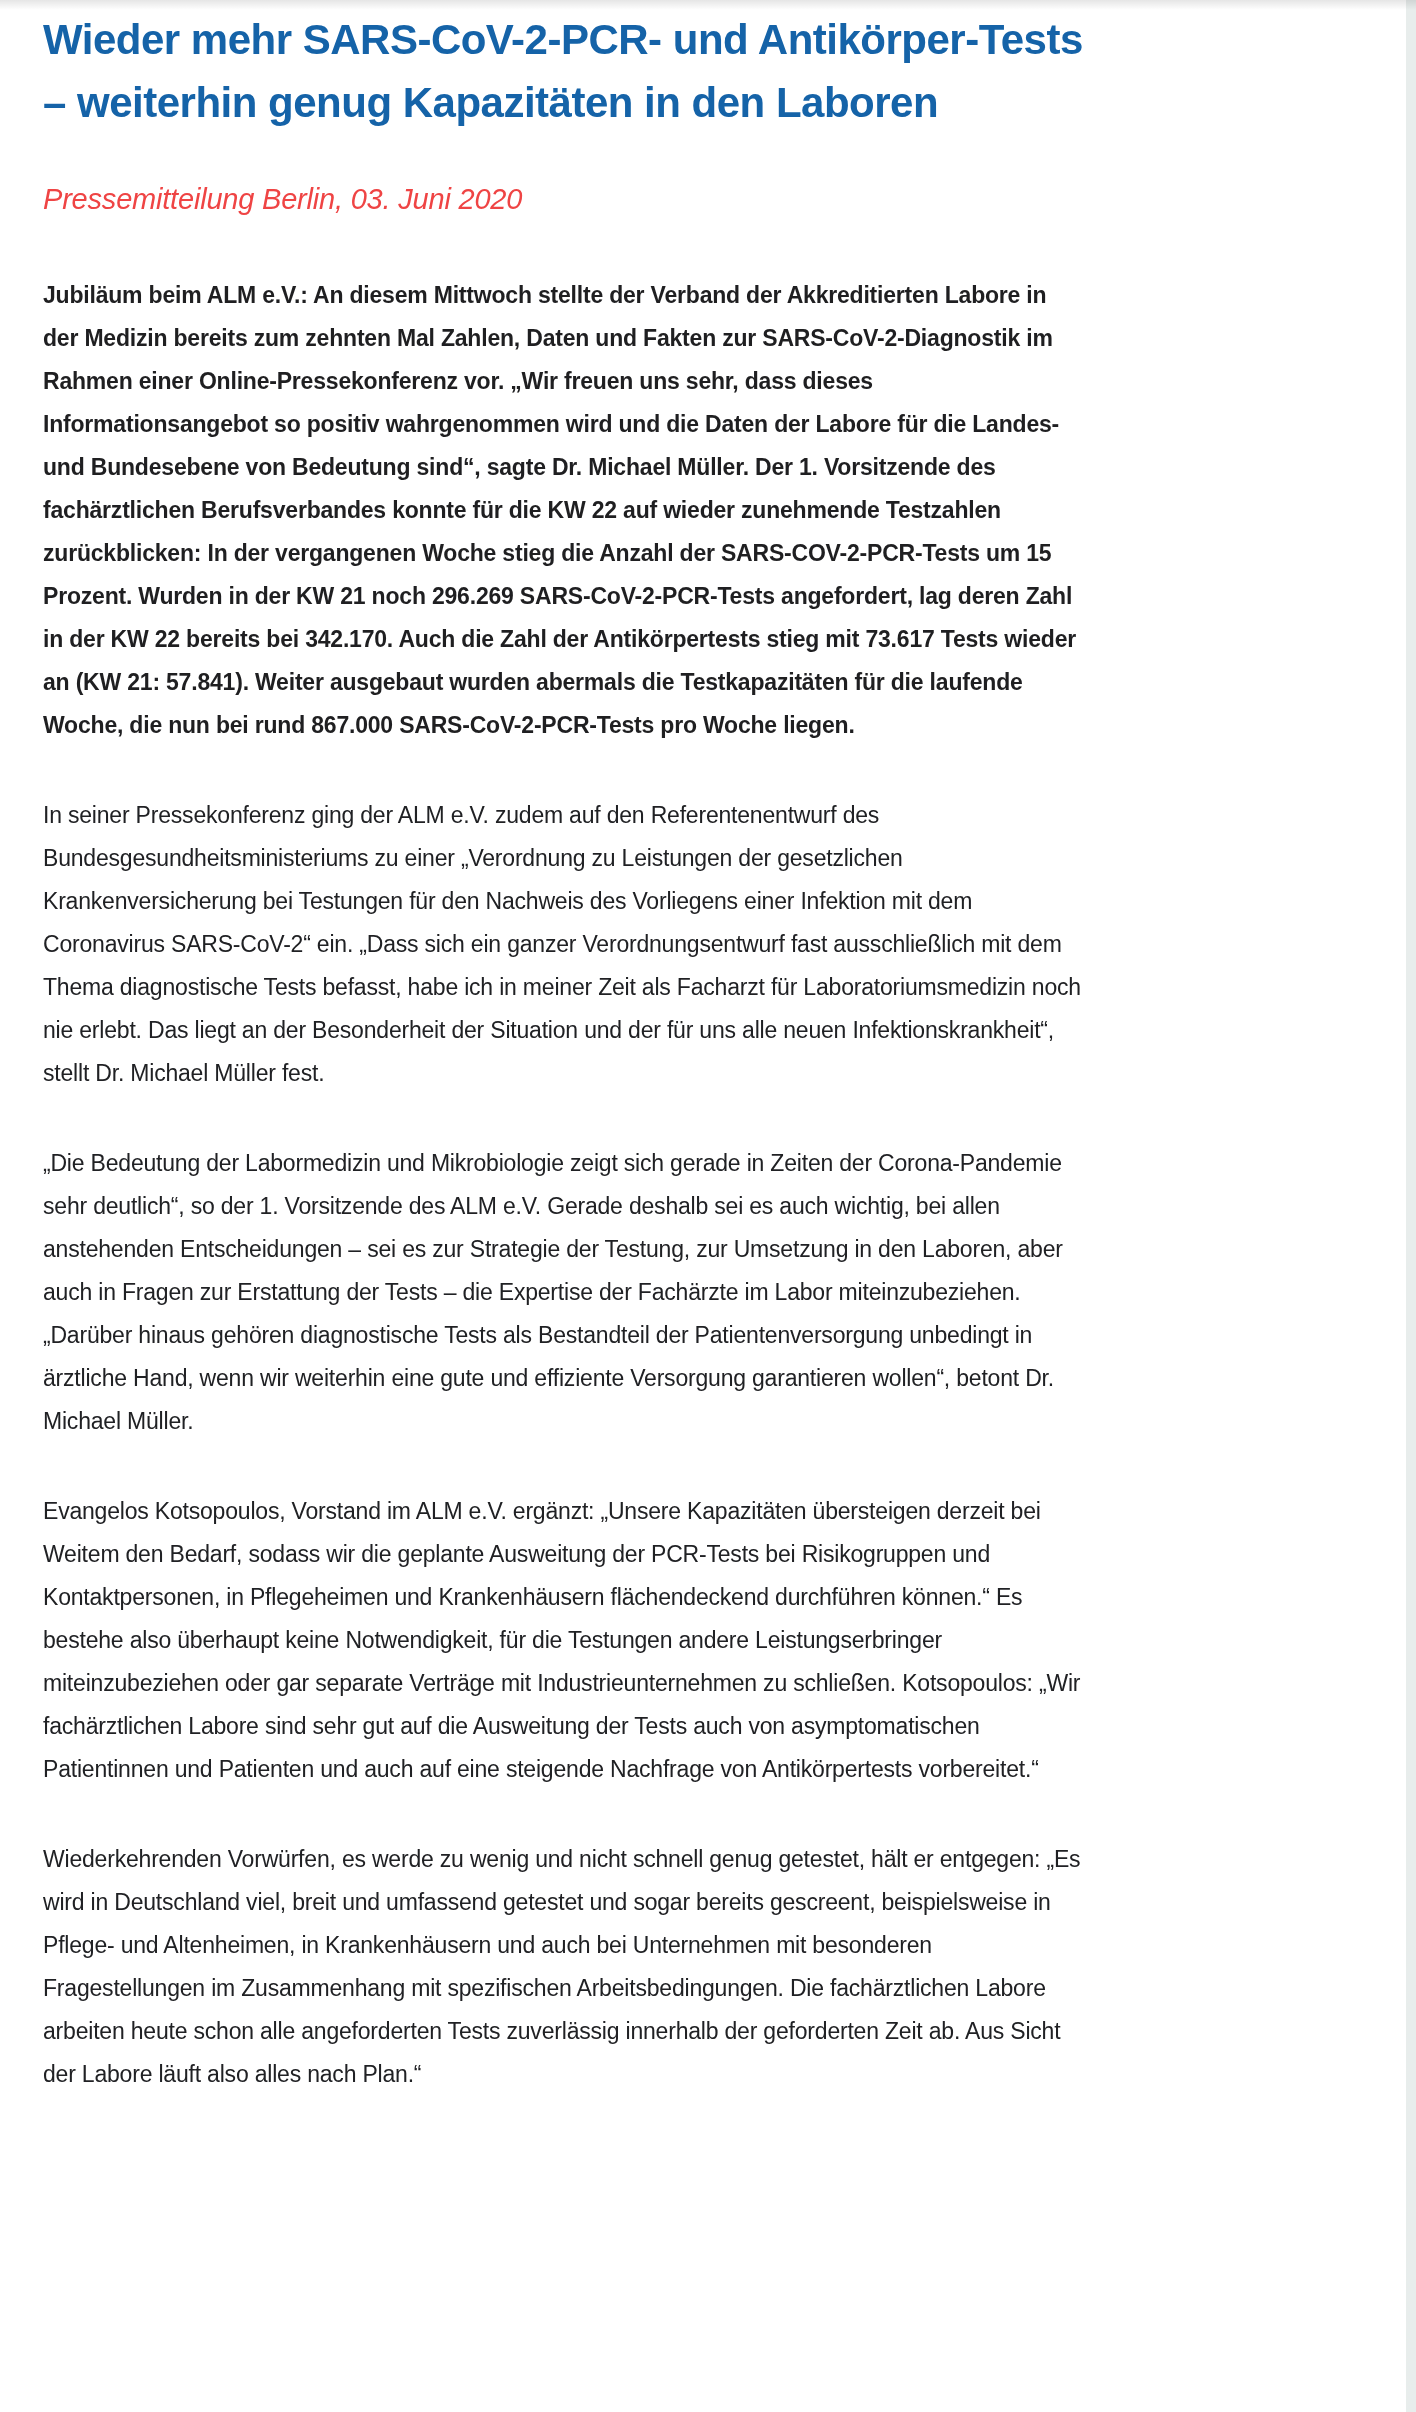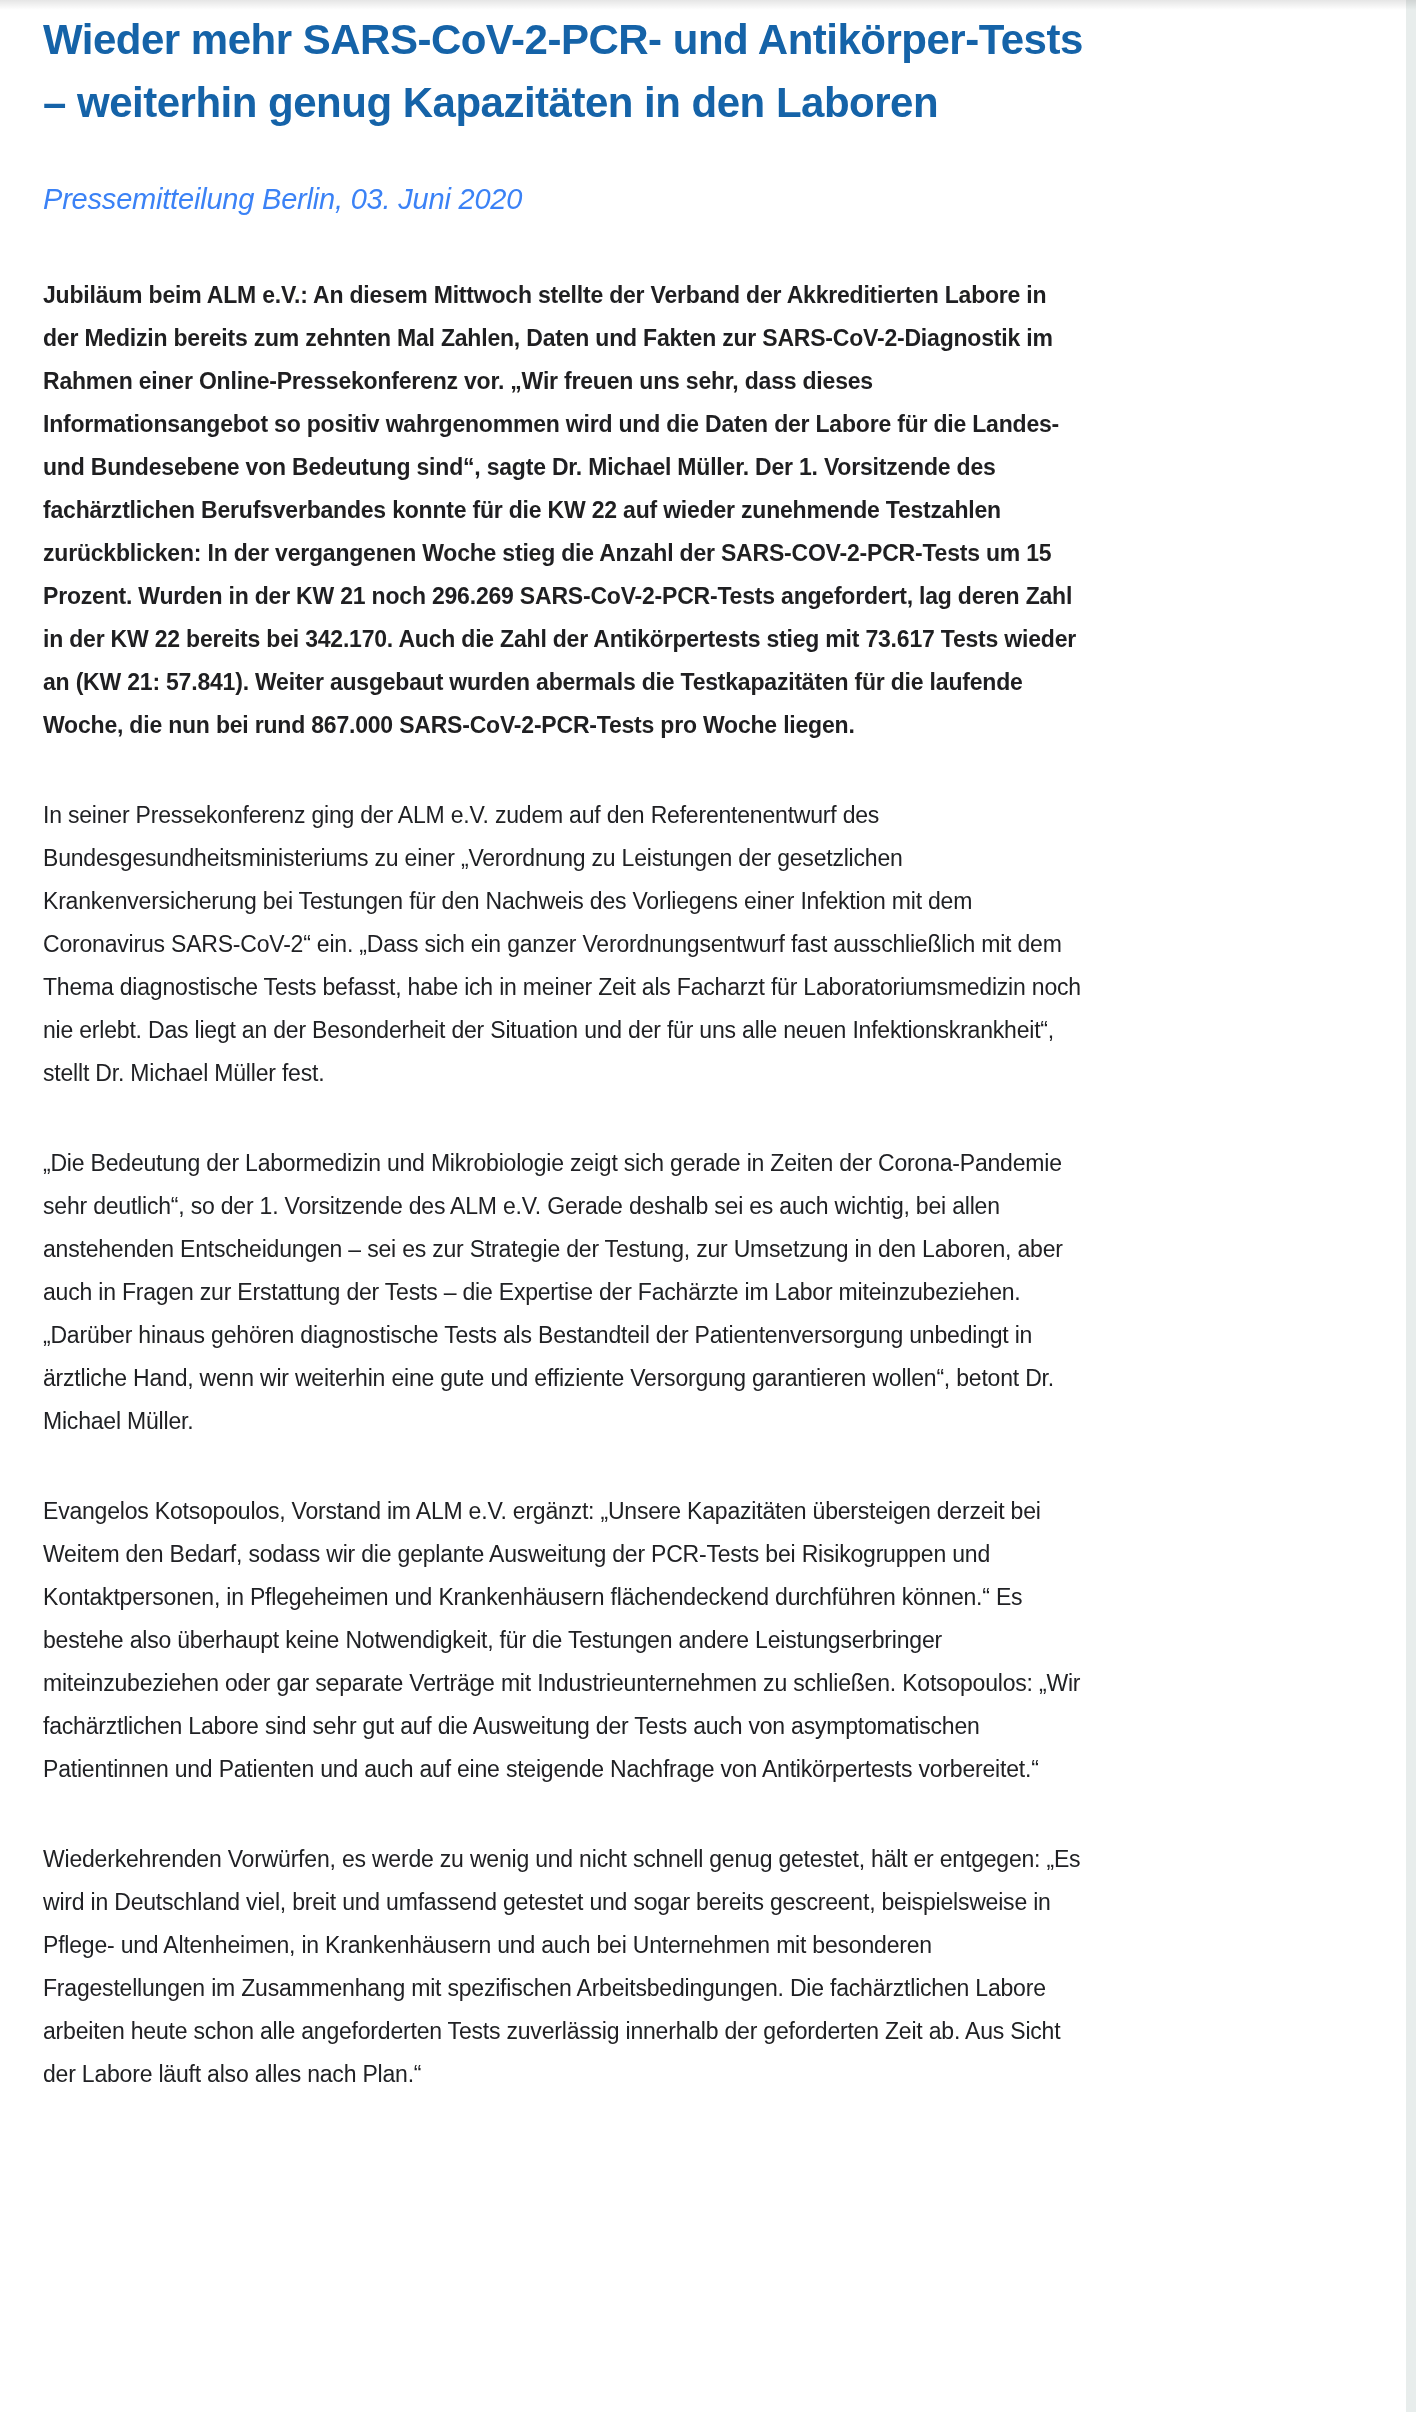--- a/index.html
+++ b/index.html
@@ -42,21 +42,21 @@
     font-weight: 700;
     letter-spacing: -0.5px;
     color: #1563a8;
   }
   p.dateline {
     margin: 48px 0 0 0;
     font-size: 29px;
     line-height: 34px;
     font-style: italic;
     letter-spacing: -0.2px;
-    color: #3b82f6;
+    color: #ef4444;
   }
   p.body-par {
     margin: 47px 0 0 0;
     max-width: 1332px;
     font-size: 23px;
     line-height: 43px;
     letter-spacing: -0.2px;
     color: #202124;
   }
   p.body-par.lead {

